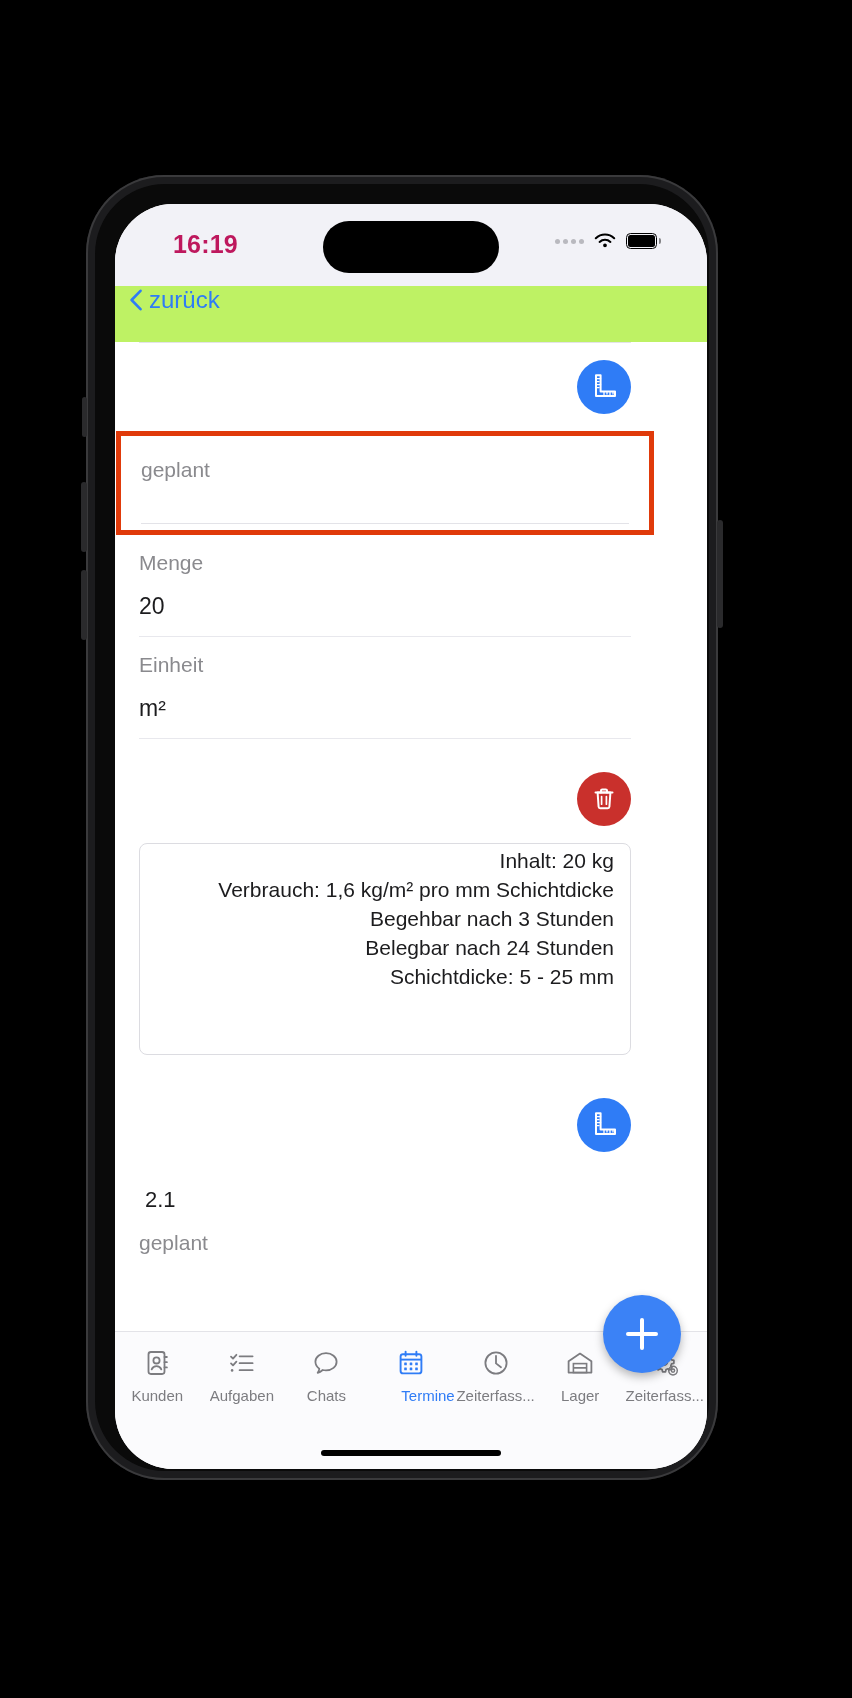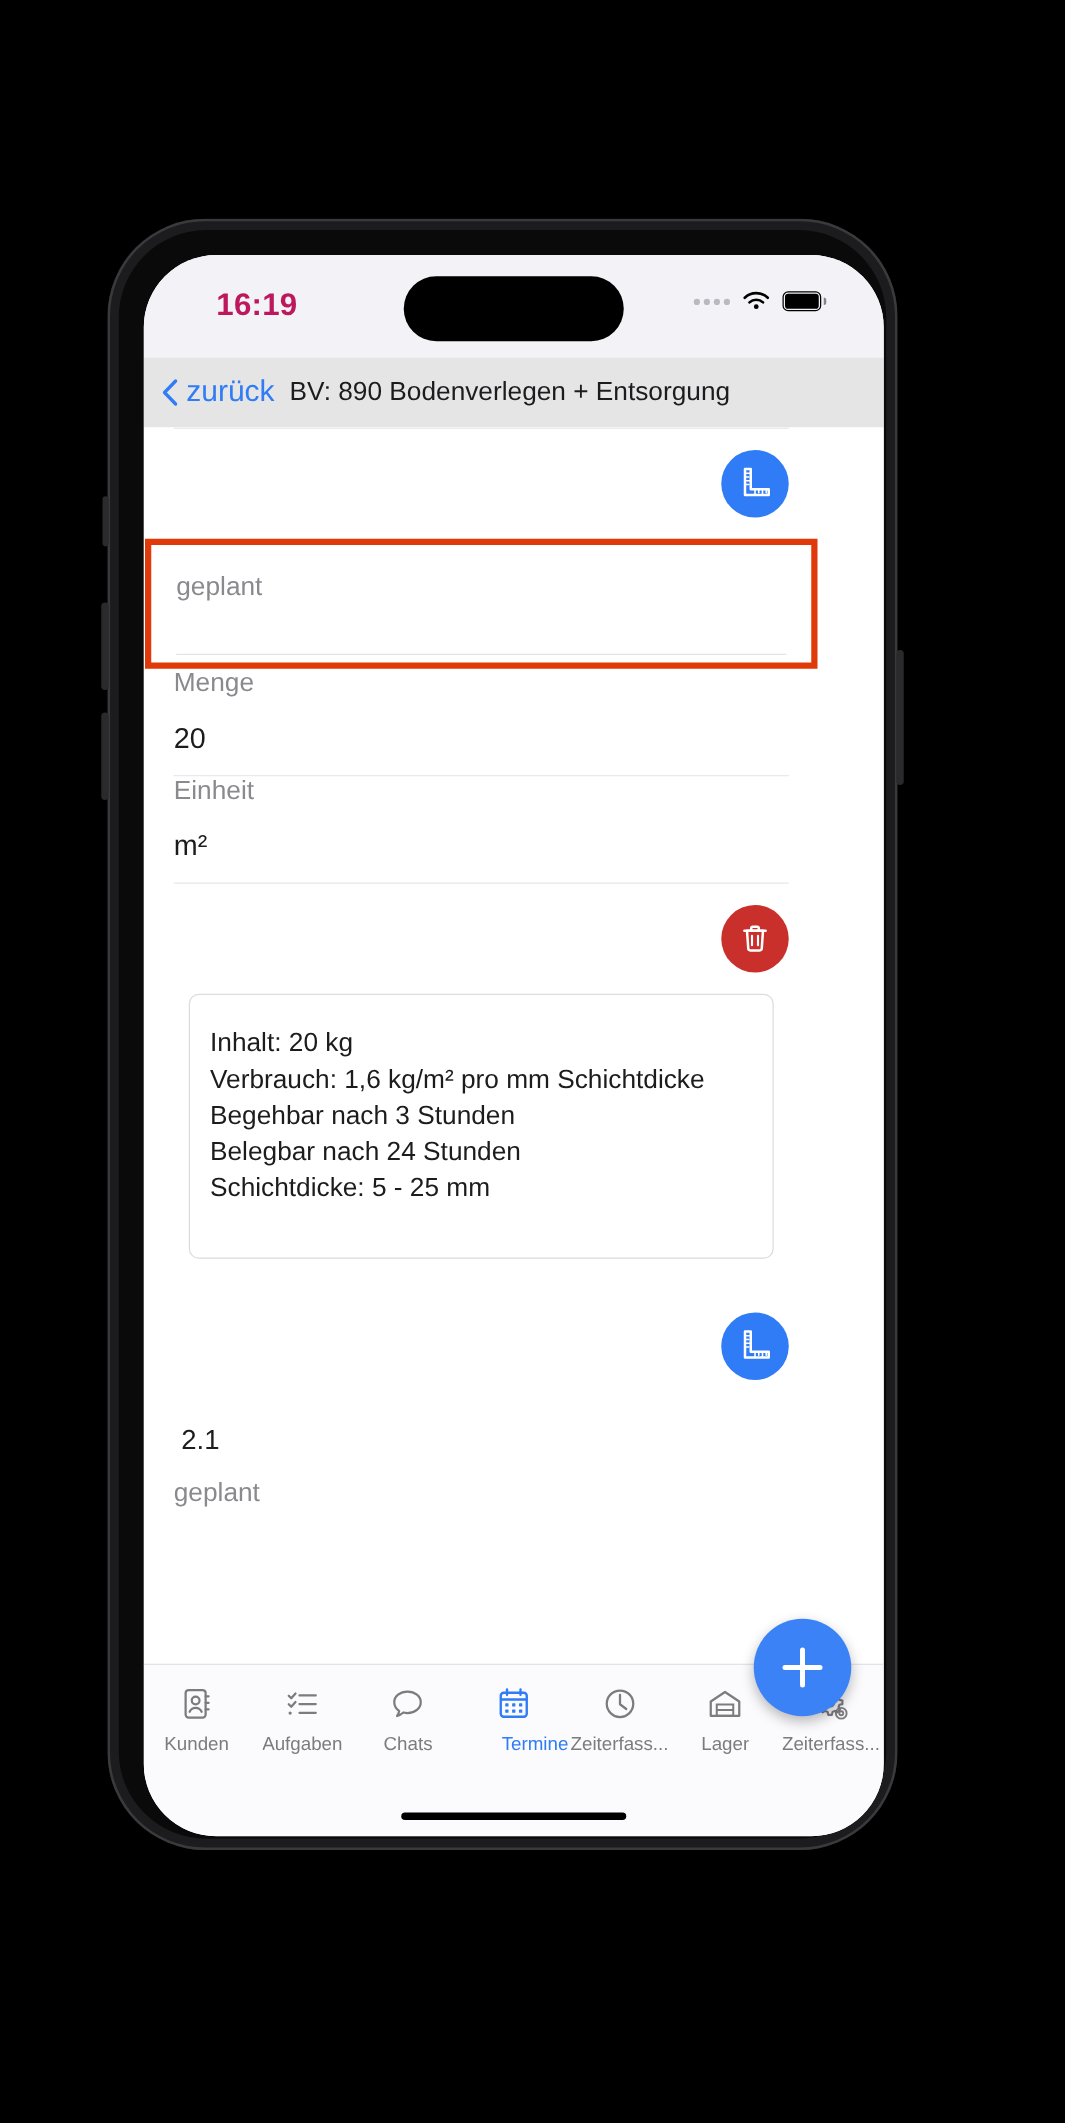--- a/index.html
+++ b/index.html
@@ -76,22 +76,22 @@
   }
   #battery-icon .cap {
     position: absolute; right: -4px; top: 5px; width: 2.5px; height: 6px;
     background: #000; opacity: .45; border-radius: 0 2px 2px 0;
   }
 
   
   #nav-bar {
     position: absolute; left: 0; top: 82px;
     width: 592px; height: 56px;
-    background: #e5e5e5;
-    display: flex; align-items: center;
+    background: #bef264;
+    display: flex; align-items: flex-start;
     padding-left: 14px;
   }
   #back-button {
     display: flex; align-items: center; gap: 6px;
     color: #2f7cf6; cursor: pointer;
   }
   #back-chevron { width: 14px; height: 22px; display:block; }
   #back-label { font-size: 24px; color: #2f7cf6; }
   #nav-title {
     font-size: 21px; color: #1c1c1e; margin-left: 12px;
@@ -132,38 +132,39 @@
     position: absolute; left: 20px; top: 22px;
     font-size: 21px; color: #8a8a8e;
   }
   #highlight-box .underline {
     position: absolute; left: 20px; right: 20px; bottom: 6px;
     height: 1px; background: #e3e3e8;
   }
 
   
   .field {
-    margin: 0 24px;
+    margin: 16px 24px;
     border-bottom: 1px solid #e8e8ed;
   }
   .field .field-label { font-size: 21px; color: #8a8a8e; display: block; }
   .field .field-value {
     font-size: 23px; color: #1c1c1e; display: block;
     padding: 18px 0 16px 0;
   }
 
   .spacer-sm { height: 26px; }
 
   
   #info-box {
-    margin: 0 36px;
+    margin: 0 24px;
     border: 1px solid #dcdce1;
     border-radius: 8px;
-    padding: 24px 16px 20px 16px;
+    padding: 2px 16px 20px 16px;
     min-height: 212px;
+    text-align: right;
   }
   #info-box p {
     font-size: 21px; color: #1c1c1e; line-height: 29px;
     white-space: pre;
   }
 
   
   #list-item { padding: 10px 24px 0 24px; }
   #list-item .li-num { font-size: 22px; color: #1c1c1e; padding: 8px 0 0 6px; }
   #list-item .li-label { font-size: 21px; color: #8a8a8e; padding: 18px 0 0 0; }
@@ -244,21 +245,20 @@
         </div>
       </div>
 
       <div id="nav-bar">
         <div id="back-button">
           <svg id="back-chevron" viewBox="0 0 14 22">
             <path d="M11.5 1.8 2.6 11l8.9 9.2" stroke="#2f7cf6" stroke-width="2.6" fill="none" stroke-linecap="round" stroke-linejoin="round"></path>
           </svg>
           <span id="back-label">zurück</span>
         </div>
-        <div id="nav-title">BV: 890 Bodenverlegen + Entsorgung</div>
       </div>
 
       <div id="content">
         <div id="content-inner">
           <div class="rule-top"></div>
 
           <div class="icon-row">
             <div class="circle-btn blue">
               <svg width="30" height="30" viewBox="0 0 30 30">
                 <path d="M7 3.2h4.6v16.2H26v4.6H7z" fill="none" stroke="#fff" stroke-width="2" stroke-linejoin="round"></path>

